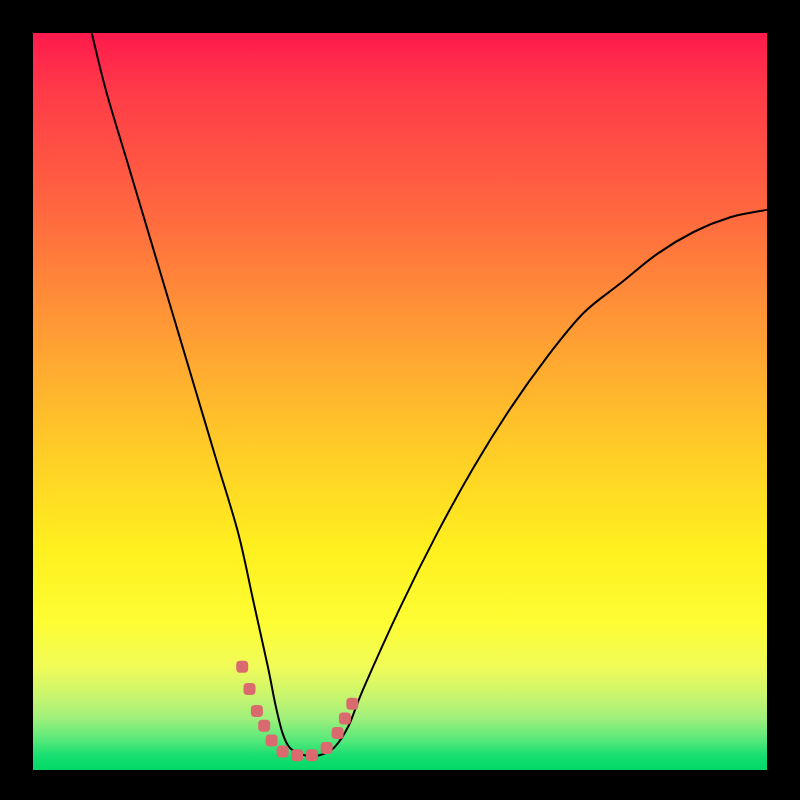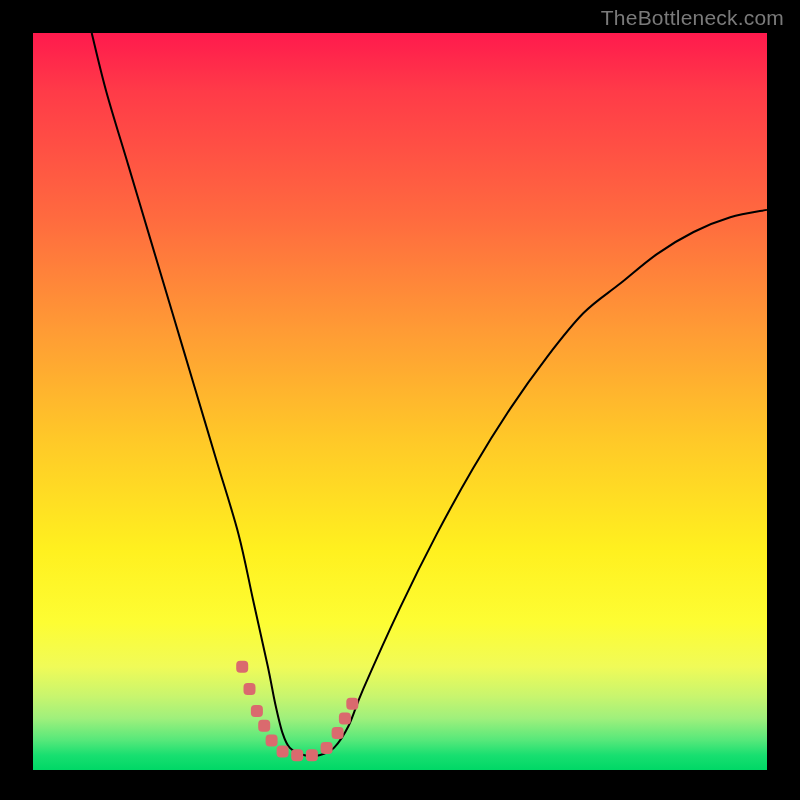--- a/index.html
+++ b/index.html
@@ -89,14 +89,13 @@
           <rect x="272.9" y="716.3" width="12" height="12" rx="4" class="marker"></rect>
           <rect x="287.6" y="708.9" width="12" height="12" rx="4" class="marker"></rect>
           <rect x="298.6" y="694.1" width="12" height="12" rx="4" class="marker"></rect>
           <rect x="305.9" y="679.4" width="12" height="12" rx="4" class="marker"></rect>
           <rect x="313.3" y="664.7" width="12" height="12" rx="4" class="marker"></rect>
         </g>
     </svg>
 
   </div>
 
-  <div class="watermark">TheBottleneck.com</div>
 </div>
 
 </body></html>

